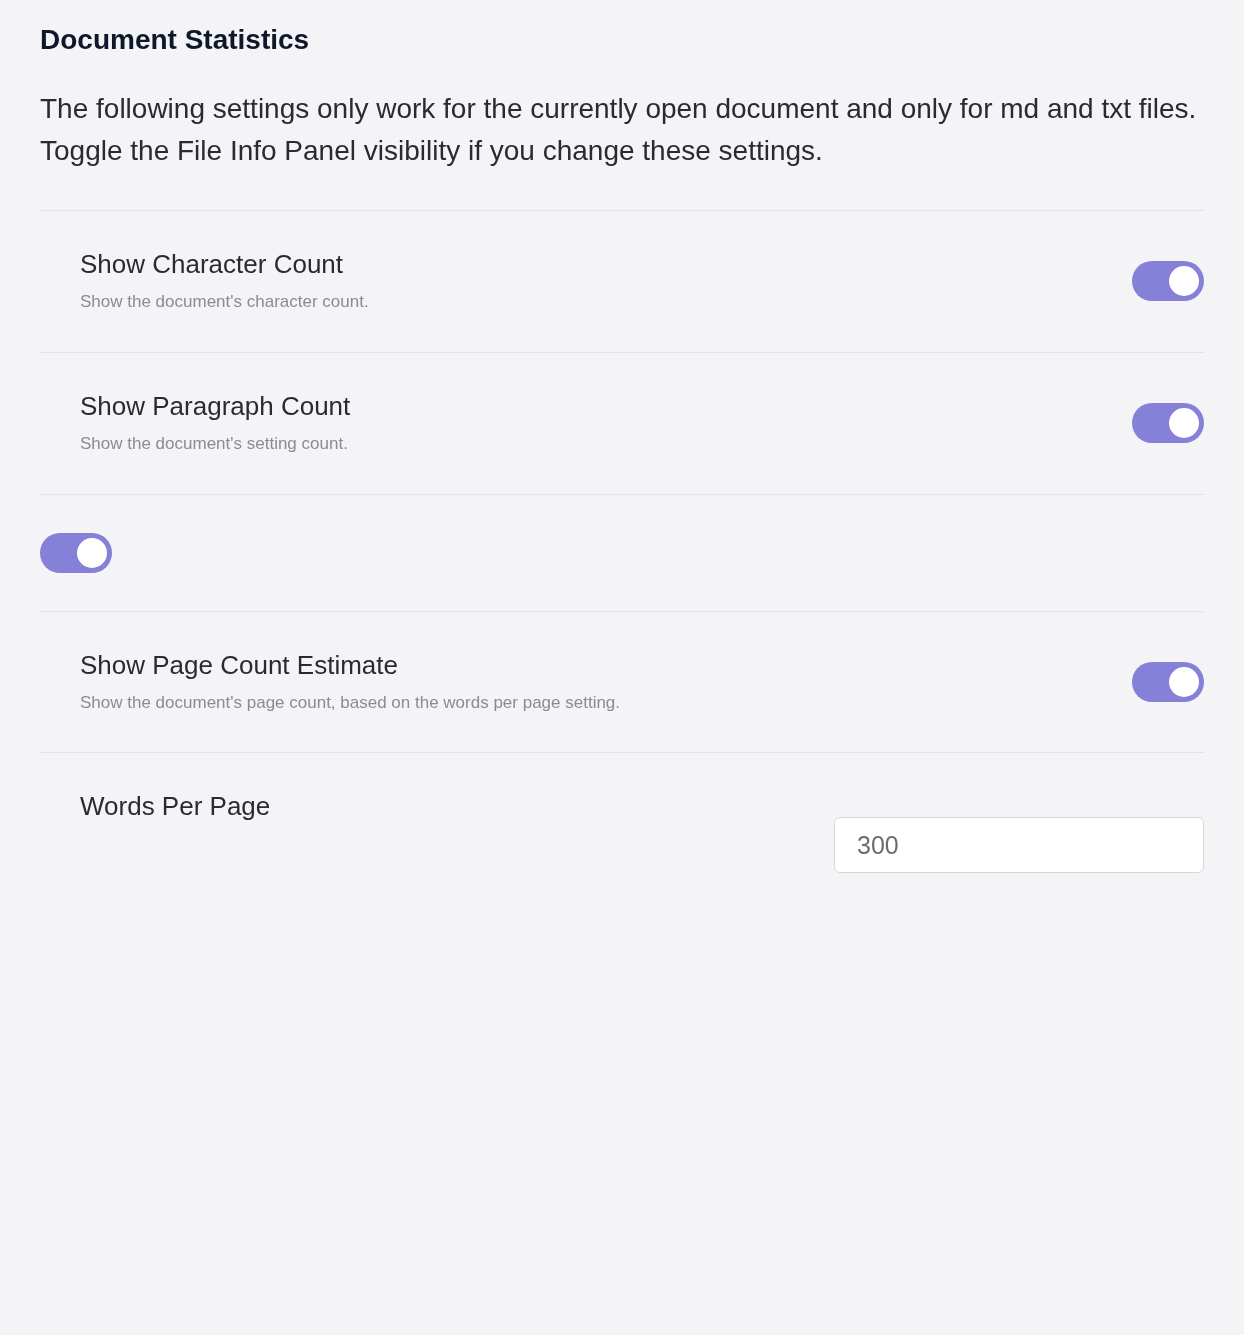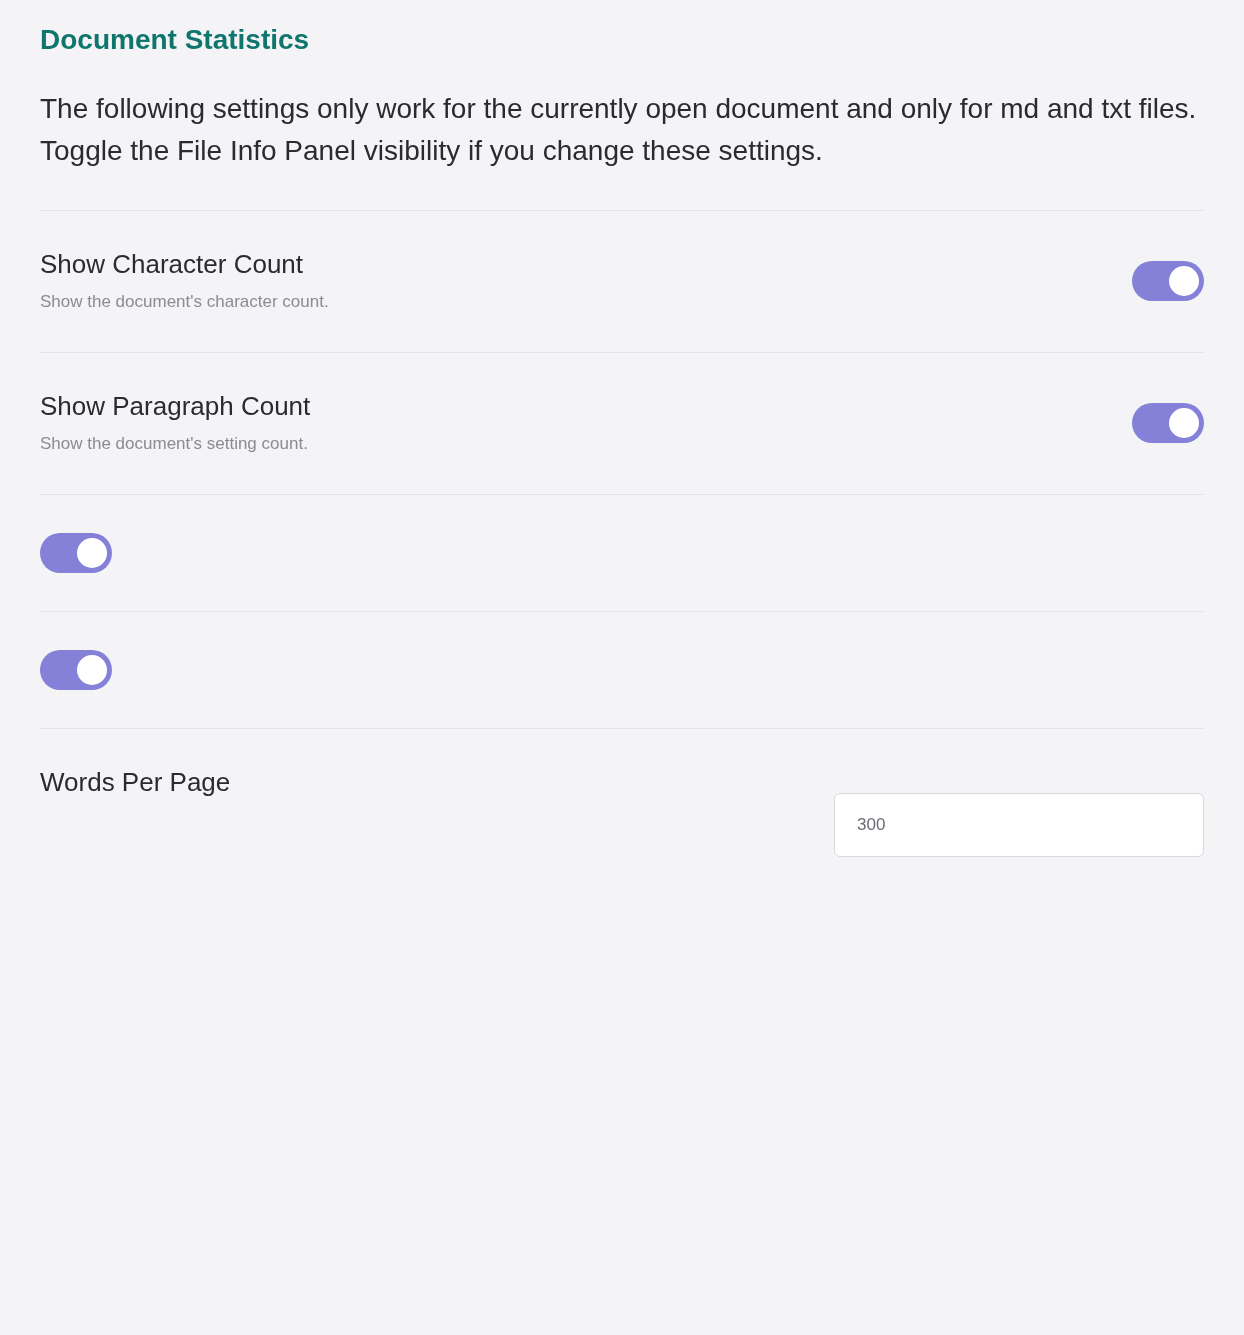--- a/index.html
+++ b/index.html
@@ -13,40 +13,41 @@
       width: 1244px;
       min-height: 1335px;
       padding: 0;
     }
     .container {
       padding: 24px 40px 40px 40px;
     }
     .section-title {
       font-size: 28px;
       font-weight: 700;
-      color: #0f766e;
+      color: #0f172a;
       margin-bottom: 32px;
     }
     .section-description {
       font-size: 28px;
       line-height: 1.5;
       color: #2a2a30;
       margin-bottom: 38px;
     }
     .setting-row {
       display: flex;
       align-items: center;
       justify-content: space-between;
       border-top: 1px solid #e4e4e8;
       padding: 38px 0 38px 0;
       gap: 30px;
     }
     .setting-left {
       flex: 1;
       min-width: 0;
+      margin-left: 40px;
     }
     .setting-title {
       font-size: 26px;
       font-weight: 400;
       color: #2a2a30;
       margin-bottom: 10px;
     }
     .setting-desc {
       font-size: 17px;
       color: #8b8b92;
@@ -65,25 +66,25 @@
       position: absolute;
       top: 5px;
       right: 5px;
       width: 30px;
       height: 30px;
       background: #ffffff;
       border-radius: 50%;
     }
     .input-field {
       width: 370px;
-      height: 64px;
+      height: 56px;
       border: 1px solid #d8d8dc;
       border-radius: 6px;
       background: #ffffff;
-      font-size: 17px;
+      font-size: 25px;
       color: #6b6b72;
       padding: 0 22px;
       outline: none;
       flex-shrink: 0;
     }
     .setting-row-input {
       align-items: flex-start;
       gap: 27px;
     }
     .setting-row-input .input-field {
@@ -120,20 +121,24 @@
     </div>
   </div>
 
   <div class="setting-row">
     <div class="toggle">
       <div class="toggle-knob"></div>
     </div>
   </div>
 
   <div class="setting-row">
+    <div class="setting-left">
+      <div class="setting-title">Show Page Count Estimate</div>
+      <div class="setting-desc">Show the document's page count, based on the words per page setting.</div>
+    </div>
     <div class="toggle">
       <div class="toggle-knob"></div>
     </div>
   </div>
 
   <div class="setting-row setting-row-input">
     <div class="setting-left">
       <div class="setting-title">Words Per Page</div>
     </div>
     <input class="input-field" type="text" value="300" style="">

